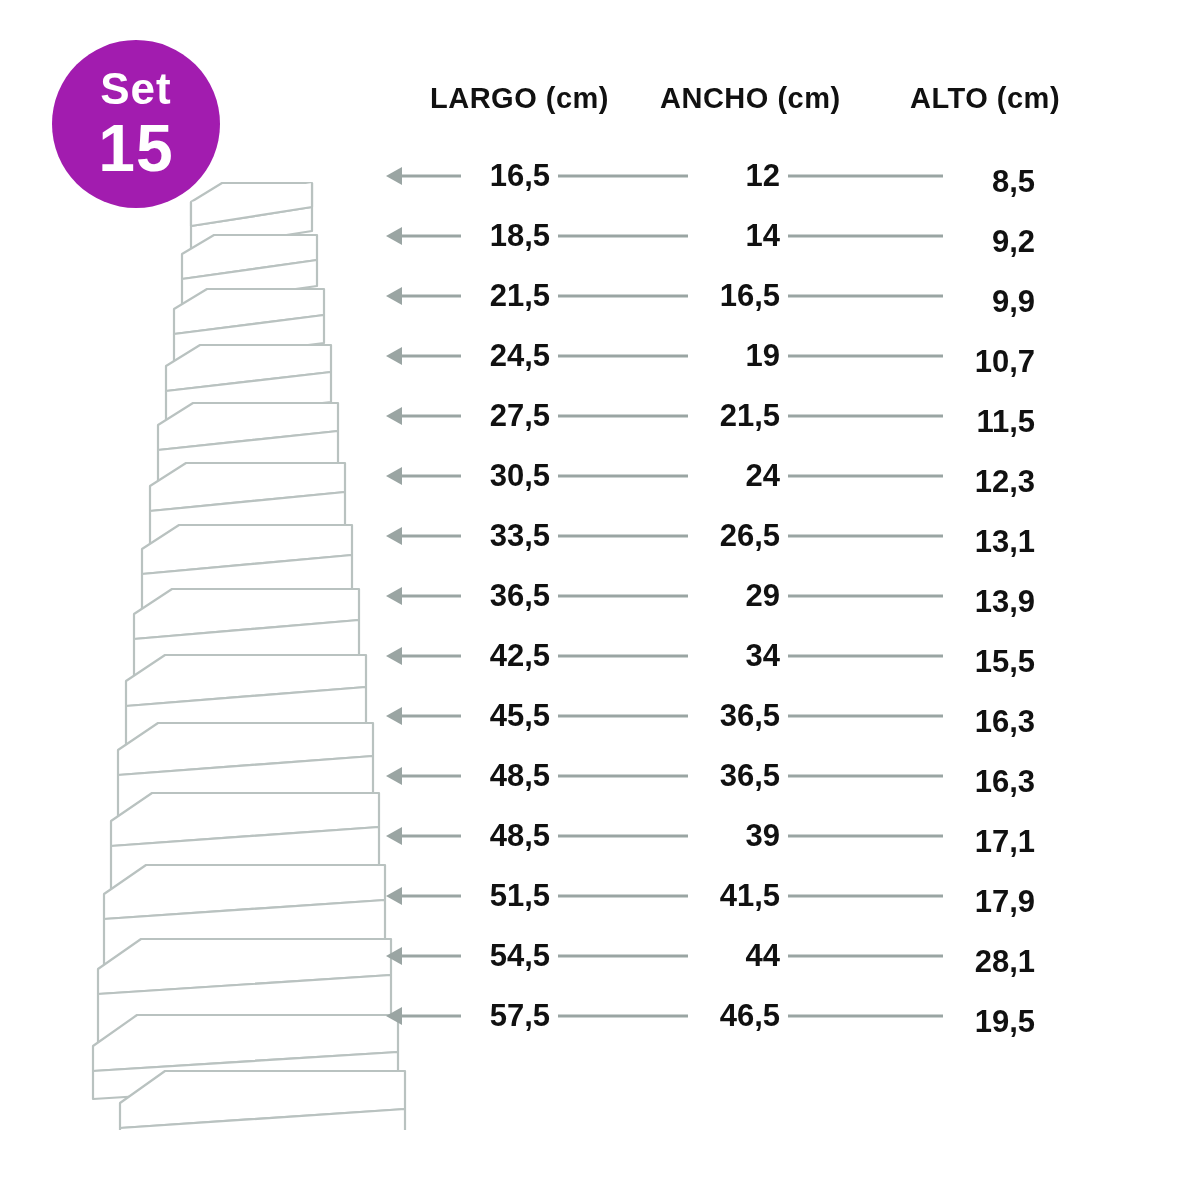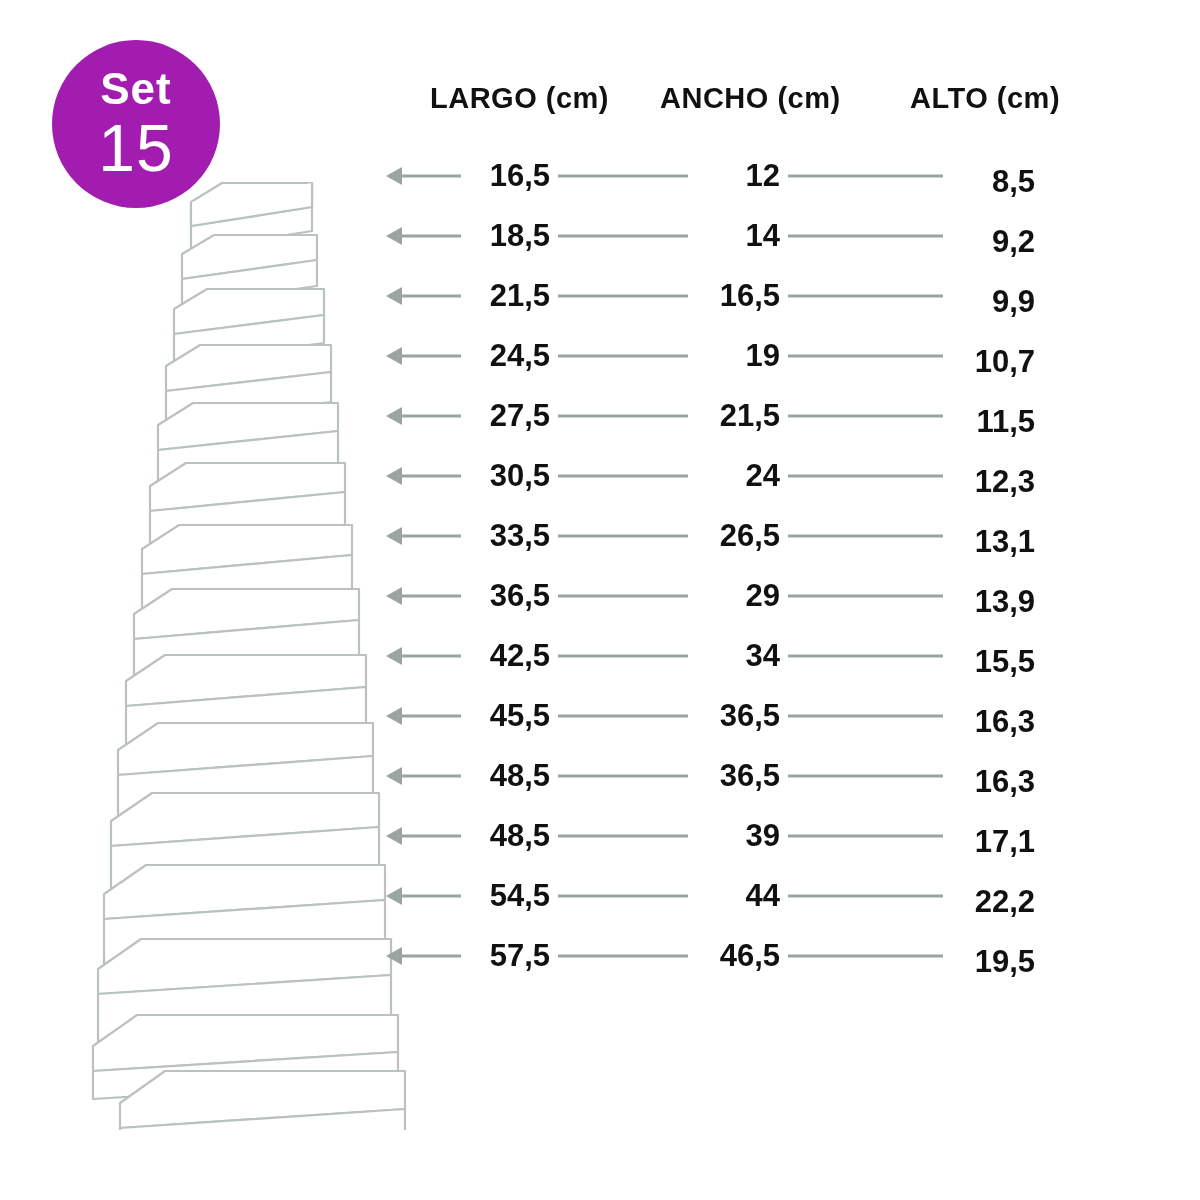--- a/index.html
+++ b/index.html
@@ -33,21 +33,21 @@
     line-height: 1;
   }
   .set-badge .set-word {
     font-size: 44px;
     font-weight: 700;
     letter-spacing: 1px;
     margin-bottom: 4px;
   }
   .set-badge .set-num {
     font-size: 66px;
-    font-weight: 400;
+    font-weight: 700;
     letter-spacing: 1px;
   }
 
   
   .stack {
     position: absolute;
     left: 90px;
     top: 150px;
     width: 320px;
     height: 980px;
@@ -338,29 +338,38 @@
     <div class="row">
       <div class="arrow-head"></div>
       <div class="line line-a"></div>
       <div class="cell cell-largo">48,5</div>
       <div class="line line-b"></div>
       <div class="cell cell-ancho">39</div>
       <div class="line line-c"></div>
       <div class="cell cell-alto">17,1</div>
     </div>
 
+    <div class="row">
+      <div class="arrow-head"></div>
+      <div class="line line-a"></div>
+      <div class="cell cell-largo">51,5</div>
+      <div class="line line-b"></div>
+      <div class="cell cell-ancho">41,5</div>
+      <div class="line line-c"></div>
+      <div class="cell cell-alto">17,9</div>
+    </div>
 
     <div class="row">
       <div class="arrow-head"></div>
       <div class="line line-a"></div>
       <div class="cell cell-largo">54,5</div>
       <div class="line line-b"></div>
       <div class="cell cell-ancho">44</div>
       <div class="line line-c"></div>
-      <div class="cell cell-alto">22,2</div>
+      <div class="cell cell-alto">28,1</div>
     </div>
 
     <div class="row">
       <div class="arrow-head"></div>
       <div class="line line-a"></div>
       <div class="cell cell-largo">57,5</div>
       <div class="line line-b"></div>
       <div class="cell cell-ancho">46,5</div>
       <div class="line line-c"></div>
       <div class="cell cell-alto">19,5</div>

